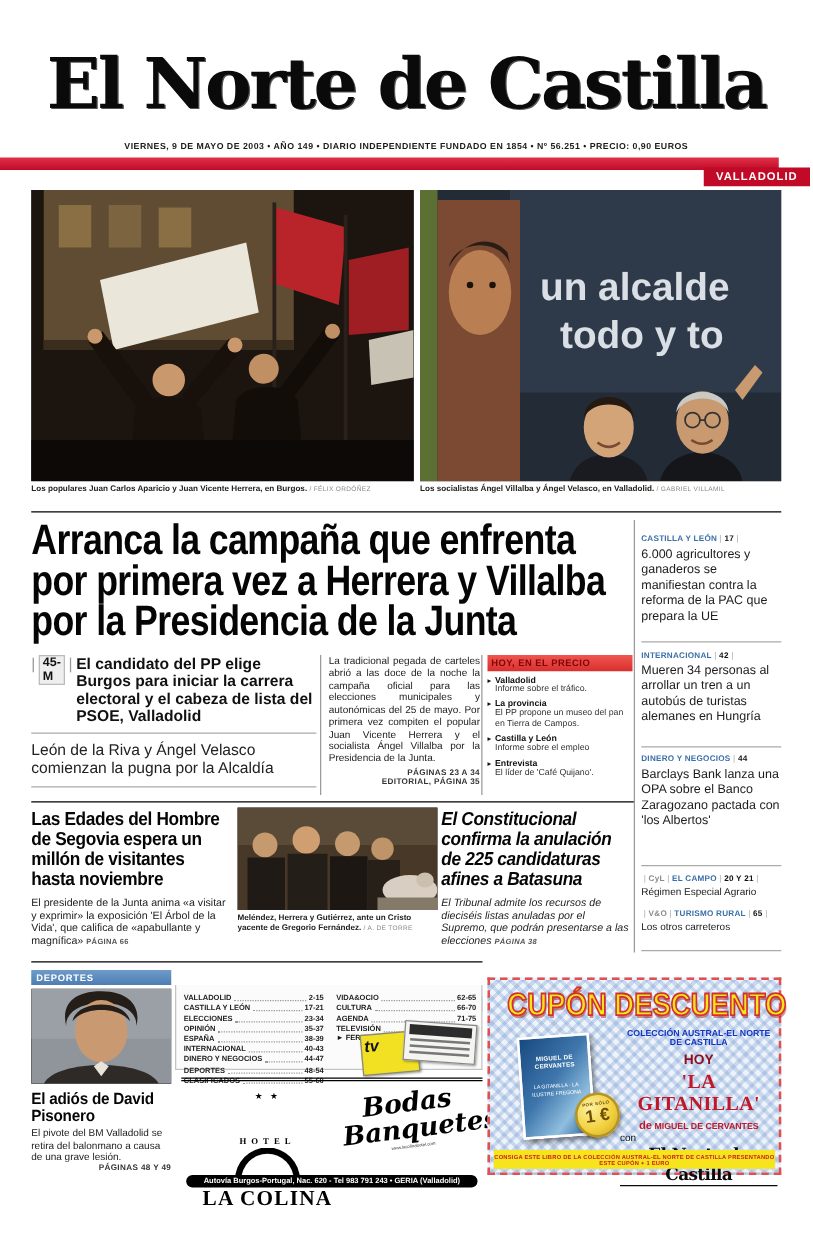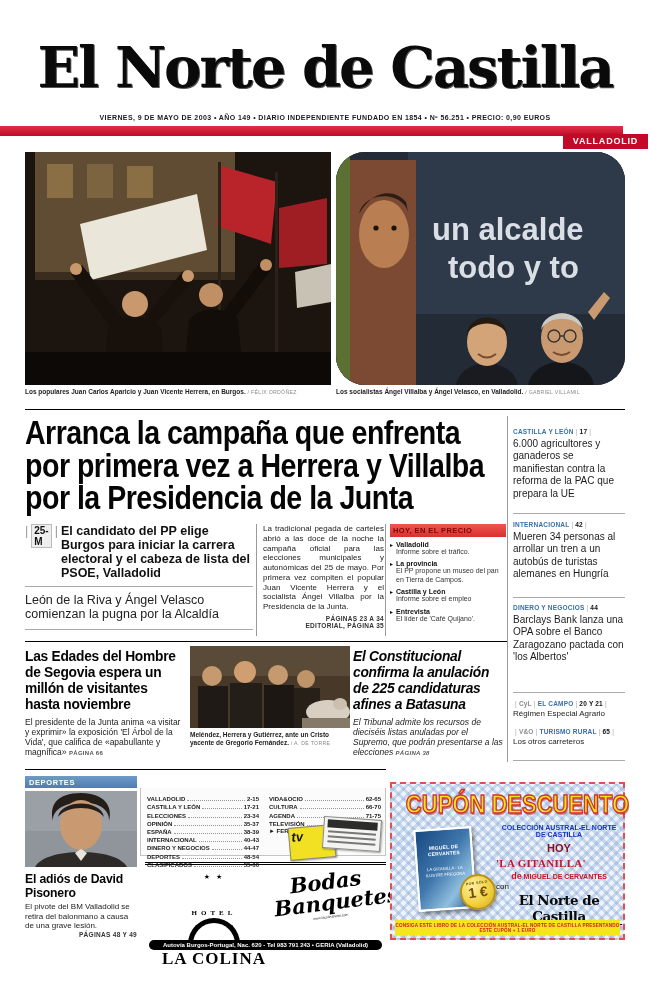--- a/index.html
+++ b/index.html
@@ -13,21 +13,21 @@
     text-shadow:1px 1px 0 #555; }
   .dateline { top:114px; left:0; width:650px; text-align:center; font-size:7px; font-weight:bold;
     letter-spacing:.4px; color:#1a1a1a; }
   .redbar { top:126px; left:0; width:623px; height:10px; background:linear-gradient(#e23047,#c00a28); }
   .edition { top:134px; left:563px; width:85px; height:15px; background:#c00a28; color:#fff;
     font-size:9px; font-weight:bold; letter-spacing:.8px; text-align:center; line-height:15px; }
 
   
   .photo { background:#111; overflow:hidden; }
   .photo-left { top:152px; left:25px; width:306px; height:233px; }
-  .photo-right { top:152px; left:336px; width:289px; height:233px;border-radius:29px; }
+  .photo-right { top:152px; left:336px; width:289px; height:233px; }
   .caption { top:388px; font-size:6.5px; color:#222; line-height:1.25; }
   .caption b { font-weight:bold; }
   .credit { font-size:5.2px; color:#8a8a8a; letter-spacing:.3px; }
 
   .hrule { background:#000; height:1px; }
   .hrule-light { background:#aaa; height:1px; }
   .vrule { background:#9a9a9a; width:1px; }
 
   
   .headline { top:416px; left:25px; width:482px; overflow:visible; }
@@ -102,21 +102,21 @@
   
   .coupon { border:2px dashed #e05050; background:
       repeating-linear-gradient(45deg, rgba(110,150,205,.30) 0 3px, transparent 3px 7px),
       repeating-linear-gradient(-45deg, rgba(110,150,205,.30) 0 3px, transparent 3px 7px),
       #eef3fb; }
   .coupon-title { font-size:25px; font-weight:900; letter-spacing:0px; color:#f6e41c; white-space:nowrap;
     -webkit-text-stroke:1.4px #d43030; text-shadow:1px 2px 0 rgba(170,30,30,.5);
     transform:scaleX(.88); transform-origin:50% 0; text-align:center; width:100%; }
   .coupon-collection { font-size:7px; font-weight:800; color:#1535c0; text-align:center; }
   .coupon-hoy { font-size:11px; font-weight:900; color:#8a1020; text-align:center; }
-  .coupon-book { font-family:"Liberation Serif", serif; font-size:11px; font-weight:900; color:#c01828; letter-spacing:.3px; }
+  .coupon-book { font-family:"Liberation Serif", serif; font-size:16px; font-weight:900; color:#c01828; text-align:center; letter-spacing:.3px; }
   .coupon-author { text-align:center; color:#c01828; font-size:7px; font-weight:800; }
   .coupon-author .de { font-size:9px; font-weight:900; }
   .coupon-con { color:#111; font-size:8px; }
   .coupon-brand { text-align:center; font-family:"DejaVu Serif", serif; font-weight:900; font-size:13.5px;
     color:#0a0a0a; letter-spacing:-.5px; border-bottom:1px solid #0a0a0a; display:inline-block; padding:0 2px; }
   .coupon-footer { position:absolute; left:3px; right:3px; bottom:3px; background:#f6e41c; color:#d02020;
     font-size:4.6px; font-weight:bold; text-align:center; padding:2.5px 0; letter-spacing:.2px; }
   .book-cover { background:linear-gradient(130deg,#17497f 0%, #3f77ad 45%, #8fbede 75%, #2a5d93 100%);
     border:2px solid #fff; box-shadow:2px 3px 4px rgba(0,0,0,.45); transform:rotate(-4deg);
     color:#fff; text-align:center; overflow:hidden; }
@@ -208,21 +208,21 @@
     <div class="headline-in">
       <div>Arranca la campaña que enfrenta</div>
       <div>por primera vez a Herrera y Villalba</div>
       <div>por la Presidencia de la Junta</div>
     </div>
   </div>
 
   <div class="abs" style="top:524px; left:25px; width:228px;">
     <div class="kicker-row">
       <span class="kick-bar">|</span>
-      <span class="kick-tag">25-M</span>
+      <span class="kick-tag">45-M</span>
       <span class="kick-bar">|</span>
       <span>El candidato del PP elige Burgos para iniciar la carrera electoral y el cabeza de lista del PSOE, Valladolid</span>
     </div>
     <div class="hrule-light" style="margin:6px 0;"></div>
     <div class="deck2">León de la Riva y Ángel Velasco comienzan la pugna por la Alcaldía</div>
     <div class="hrule-light" style="margin-top:8px;"></div>
   </div>
 
   <div class="abs" style="top:524px; left:263px; width:121px;">
     <div class="bodytext">La tradicional pegada de carteles abrió a las doce de la noche la campaña oficial para las elecciones municipales y autonómicas del 25 de mayo. Por primera vez compiten el popular Juan Vicente Herrera y el socialista Ángel Villalba por la Presidencia de la Junta.</div>

